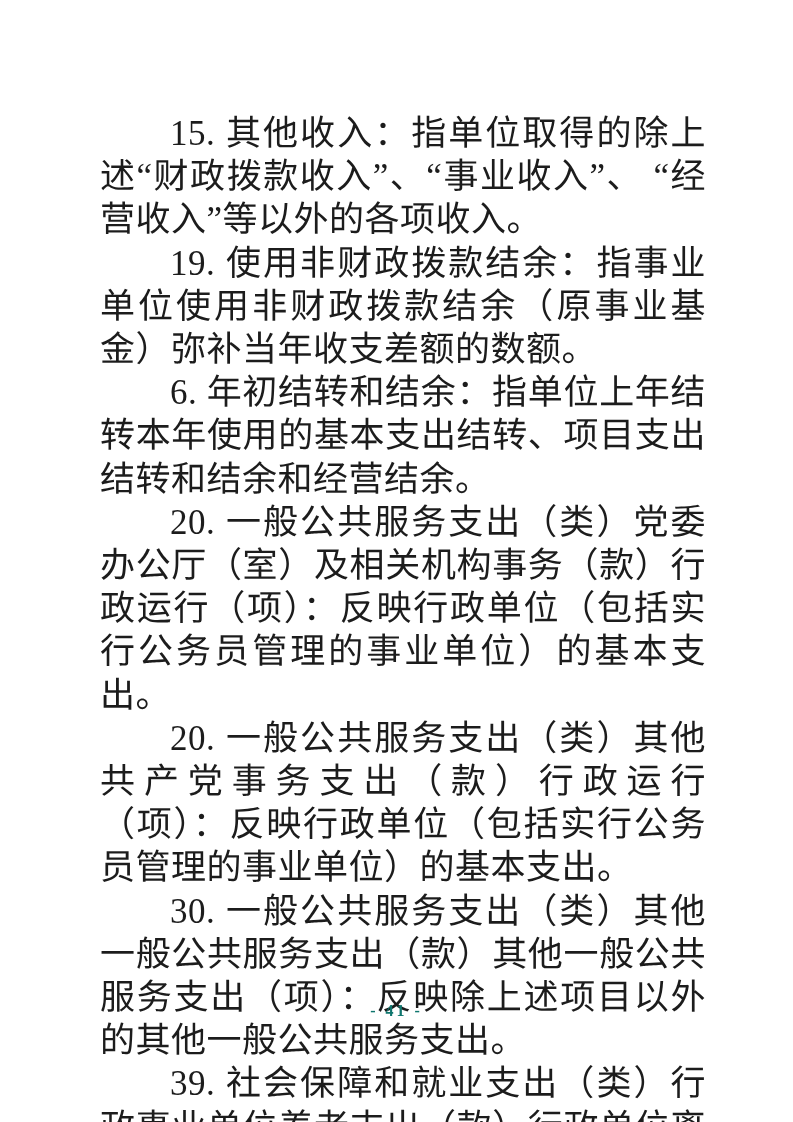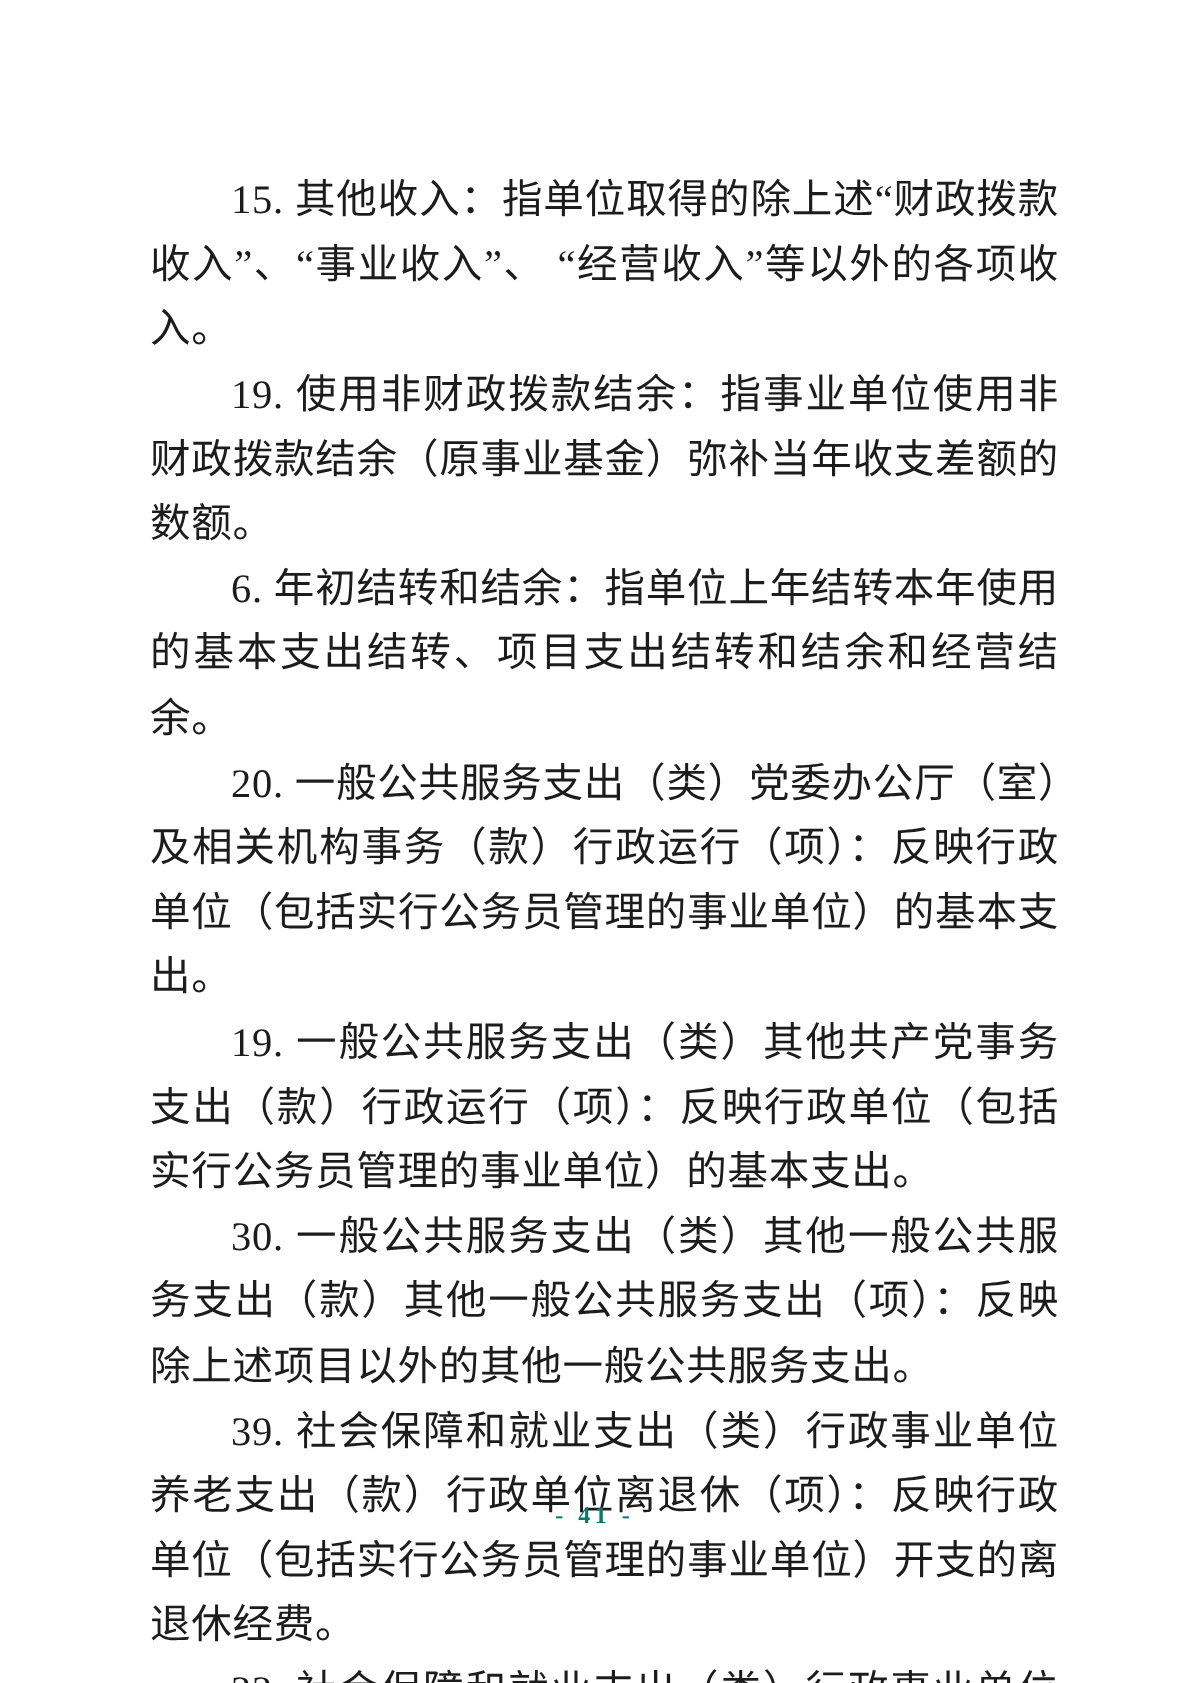--- a/index.html
+++ b/index.html
@@ -17,21 +17,21 @@
     color: #1c1c1c;
   }
   .content {
     position: absolute;
     top: 112px;
     left: 100px;
     width: 606px;
   }
   .para {
     margin: 0;
-    font-size: 27px;
+    font-size: 35px;
     line-height: 43.2px;
     letter-spacing: 0.5px;
     text-align: justify;
     text-indent: 2em;
     word-break: break-all;
     font-family: Liberation Serif, serif;
     
     -webkit-font-smoothing: antialiased;
   }
   .footer {
@@ -48,19 +48,19 @@
 </style>
 </head>
 <body>
 
 <div class="page">
   <div class="content">
     <p class="para">15. 其他收入：指单位取得的除上述“财政拨款收入”、“事业收入”、 “经营收入”等以外的各项收入。</p>
     <p class="para">19. 使用非财政拨款结余：指事业单位使用非财政拨款结余（原事业基金）弥补当年收支差额的数额。</p>
     <p class="para">6. 年初结转和结余：指单位上年结转本年使用的基本支出结转、项目支出结转和结余和经营结余。</p>
     <p class="para">20. 一般公共服务支出（类）党委办公厅（室）及相关机构事务（款）行政运行（项）：反映行政单位（包括实行公务员管理的事业单位）的基本支出。</p>
-    <p class="para">19. 一般公共服务支出（类）其他共产党事务支出（款）行政运行（项）：反映行政单位（包括实行公务员管理的事业单位）的基本支出。</p>
+    <p class="para">20. 一般公共服务支出（类）其他共产党事务支出（款）行政运行（项）：反映行政单位（包括实行公务员管理的事业单位）的基本支出。</p>
     <p class="para">30. 一般公共服务支出（类）其他一般公共服务支出（款）其他一般公共服务支出（项）：反映除上述项目以外的其他一般公共服务支出。</p>
     <p class="para">39. 社会保障和就业支出（类）行政事业单位养老支出（款）行政单位离退休（项）：反映行政单位（包括实行公务员管理的事业单位）开支的离退休经费。</p>
     <p class="para">22. 社会保障和就业支出（类）行政事业单位养老支出（款）机关事业单位基本养老保险缴费支出（项）：反映机</p>
   </div>
   <div class="footer">- 41 -</div>
 </div>
 
 </body></html>

